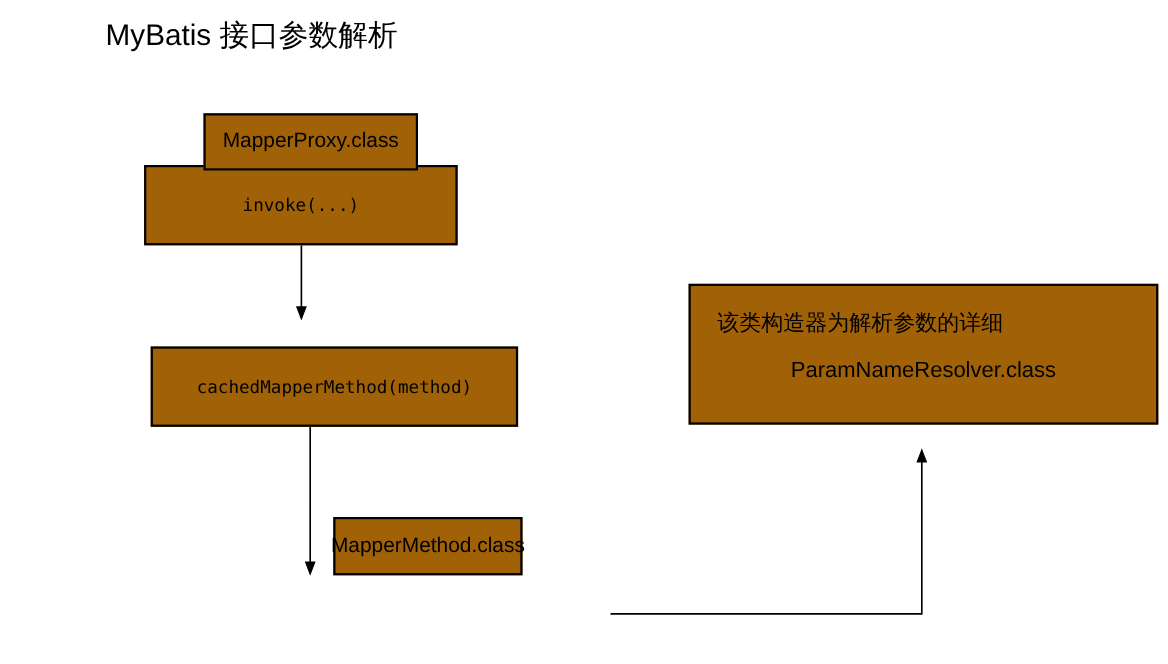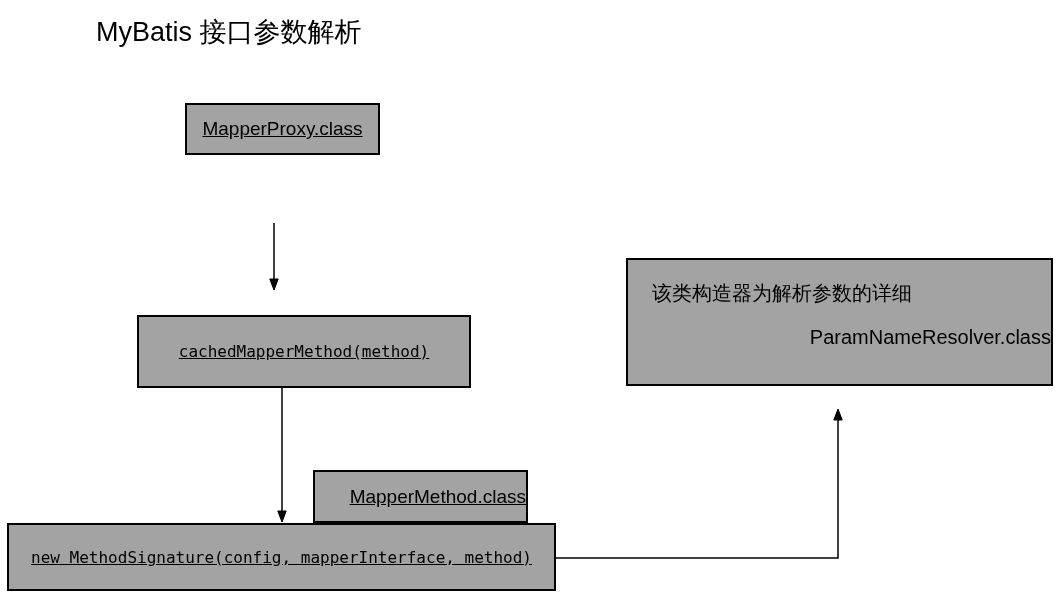--- a/index.html
+++ b/index.html
@@ -16,56 +16,55 @@
     position: absolute;
     left: 96px;
     top: 14px;
     font-size: 27px;
     white-space: nowrap;
   }
   .box {
     position: absolute;
     box-sizing: border-box;
     border: 2px solid #000000;
-    background: #a3a3a3;
+    background: #a16207;
     display: flex;
     align-items: center;
     justify-content: center;
     text-align: center;
-    text-decoration: underline;
   }
   .sans-label { font-size: 19px; white-space: nowrap; }
   .mono-label {
     font-family: "DejaVu Sans Mono", "Liberation Mono", monospace;
     font-size: 16px;
     white-space: nowrap;
   }
   .float-label {
     position: absolute;
     font-size: 19px;
     white-space: nowrap;
     z-index: 5;
     background: transparent;
   }
   #box-mapper-proxy  { left: 185px; top: 103px; width: 195px; height: 52px; z-index: 4; }
   #box-invoke        { left: 131px; top: 150px; width: 285px; height: 73px; z-index: 2; }
   #box-cached        { left: 137px; top: 315px; width: 334px; height: 73px; z-index: 2; }
   #label-cached      { left: 177px; top: 298px; }
   #label-create      { left: 42px;  top: 488px; }
-  #box-mapper-method { left: 313px; top: 470px; width: 215px; height: 53px; z-index: 4; justify-content: flex-end; }
+  #box-mapper-method { left: 303px; top: 470px; width: 172px; height: 53px; z-index: 4; }
   #box-signature     { left: 7px;   top: 523px; width: 549px; height: 68px; z-index: 2; }
   #box-resolver      { left: 626px; top: 258px; width: 427px; height: 128px; z-index: 2;
                        display: block; text-align: left; }
   #resolver-note {
     position: absolute; left: 24px; top: 20px;
     font-size: 20px; white-space: nowrap;
   }
   #resolver-class {
     position: absolute; left: 0; top: 66px; width: 100%;
-    font-size: 20px; text-align: right; white-space: nowrap;
+    font-size: 20px; text-align: center; white-space: nowrap;
   }
   #connectors {
     position: absolute;
     left: 0; top: 0;
     width: 1062px; height: 604px;
     z-index: 1;
     pointer-events: none;
   }
   #connectors line, #connectors polyline {
     stroke: #000000;
@@ -96,33 +95,33 @@
     <g>
       <polyline points="555,558 838,558 838,419"></polyline>
       <polygon points="838,409 833.8,420 842.2,420"></polygon>
     </g>
   </svg>
 
   <div class="box sans-label" id="box-mapper-proxy">
     <span>MapperProxy.class</span>
   </div>
 
+  <div class="box" id="box-invoke">
+    <span class="mono-label">invoke(...)</span>
+  </div>
 
 
   <div class="box" id="box-cached">
     <span class="mono-label">cachedMapperMethod(method)</span>
   </div>
 
 
   <div class="box sans-label" id="box-mapper-method">
     <span>MapperMethod.class</span>
   </div>
 
-  <div class="box" id="box-signature">
-    <span class="mono-label">new MethodSignature(config, mapperInterface, method)</span>
-  </div>
 
   <div class="box" id="box-resolver">
     <div id="resolver-note">该类构造器为解析参数的详细</div>
     <div id="resolver-class">ParamNameResolver.class</div>
   </div>
 
 </div>
 
 </body></html>

